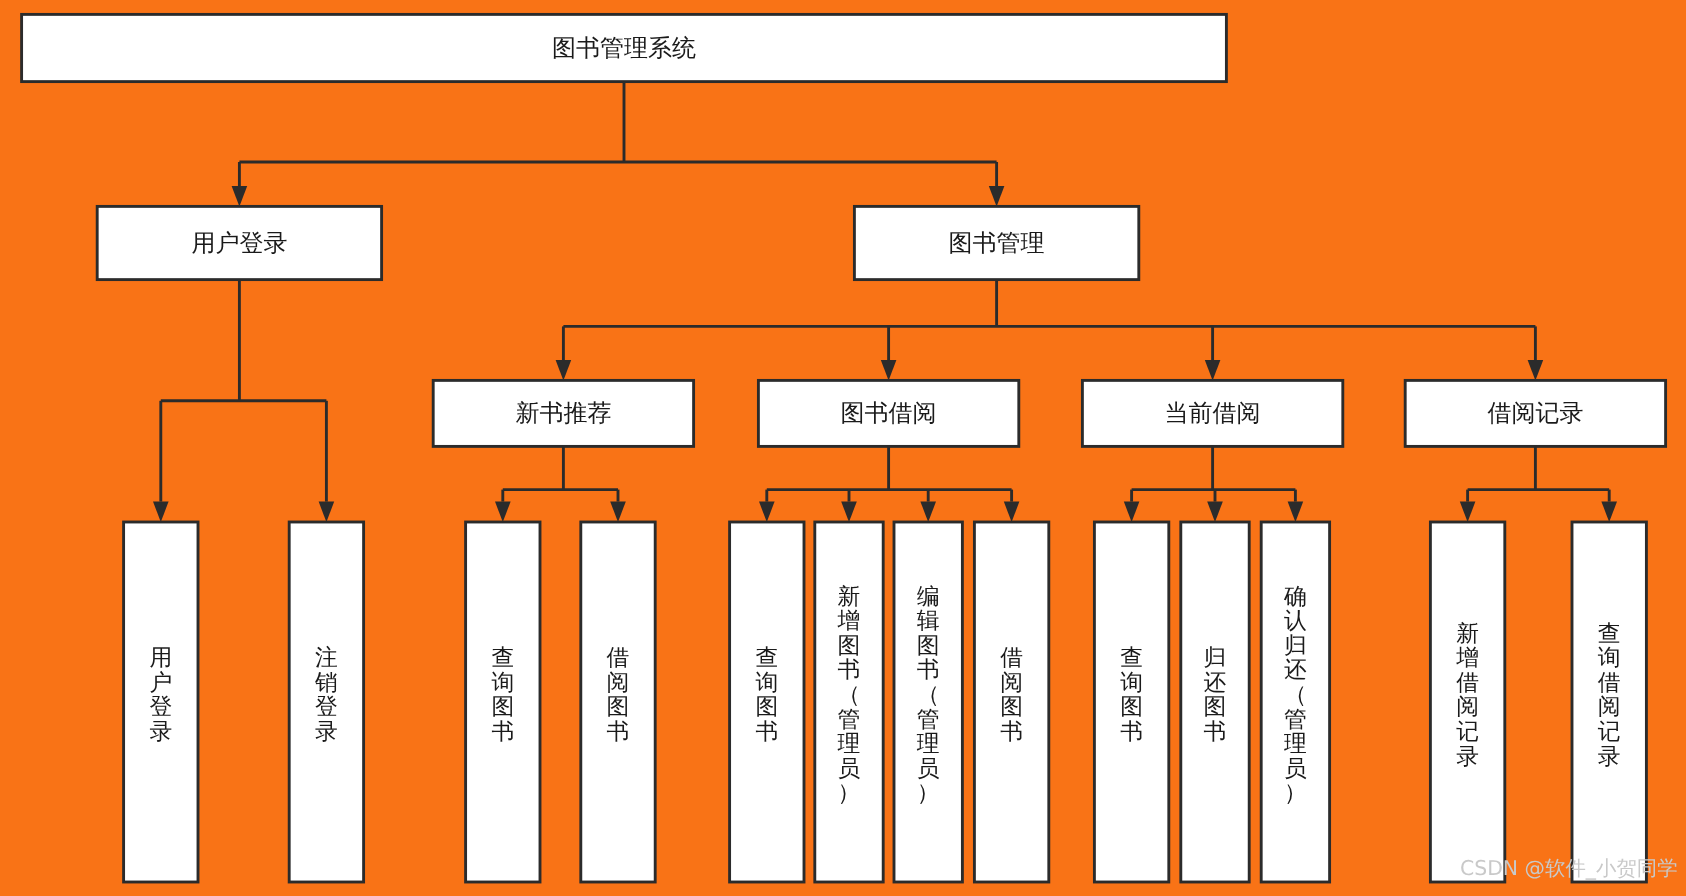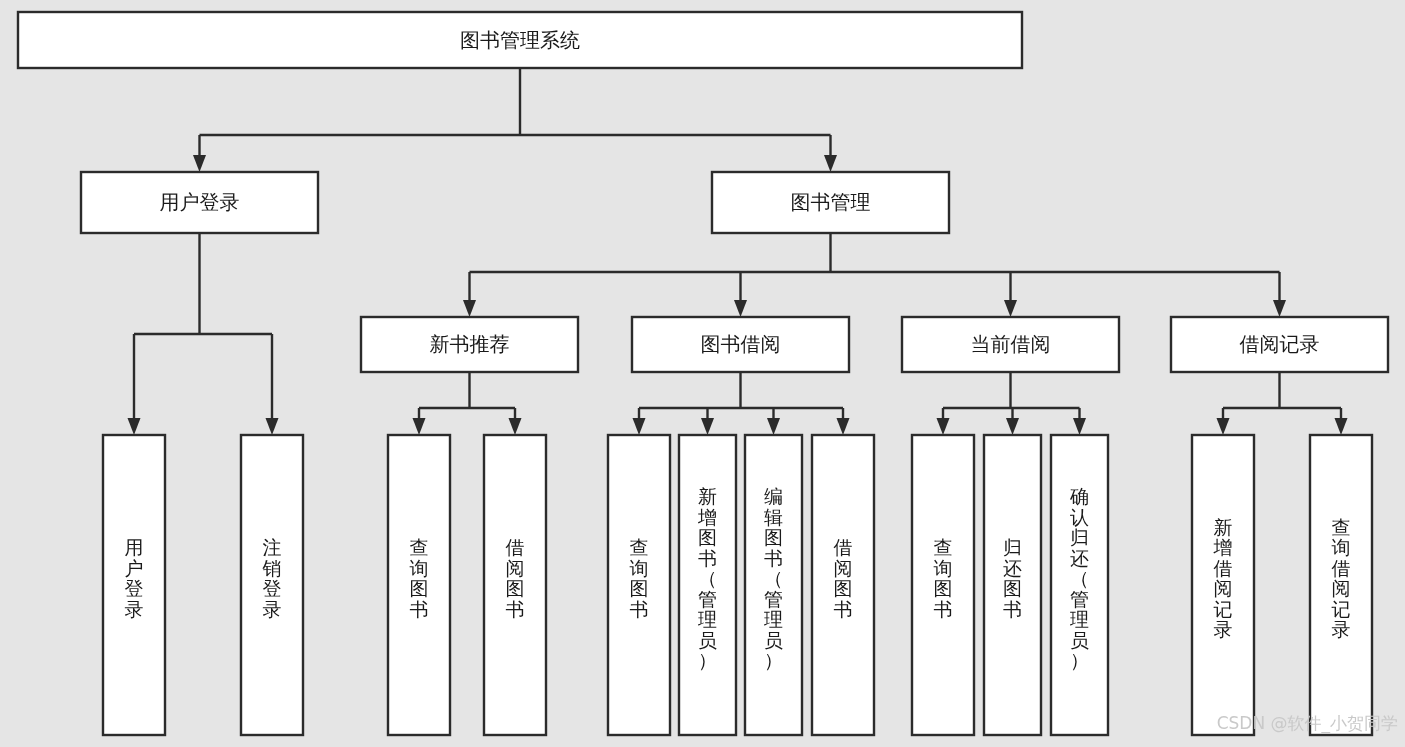--- a/index.html
+++ b/index.html
@@ -11,21 +11,21 @@
     width: 1405px;
     height: 747px;
     font-family: "DejaVu Sans", "Liberation Sans", sans-serif;
     overflow: hidden;
     position: relative;
   }
   #diagram-root {
     position: relative;
     width: 1405px;
     height: 747px;
-    background: #e5e5e5;
+    background: #f97316;
   }
   svg.diagram-canvas {
     position: absolute;
     left: 0;
     top: 0;
     width: 1405px;
     height: 747px;
     display: block;
   }
   .node-box {

